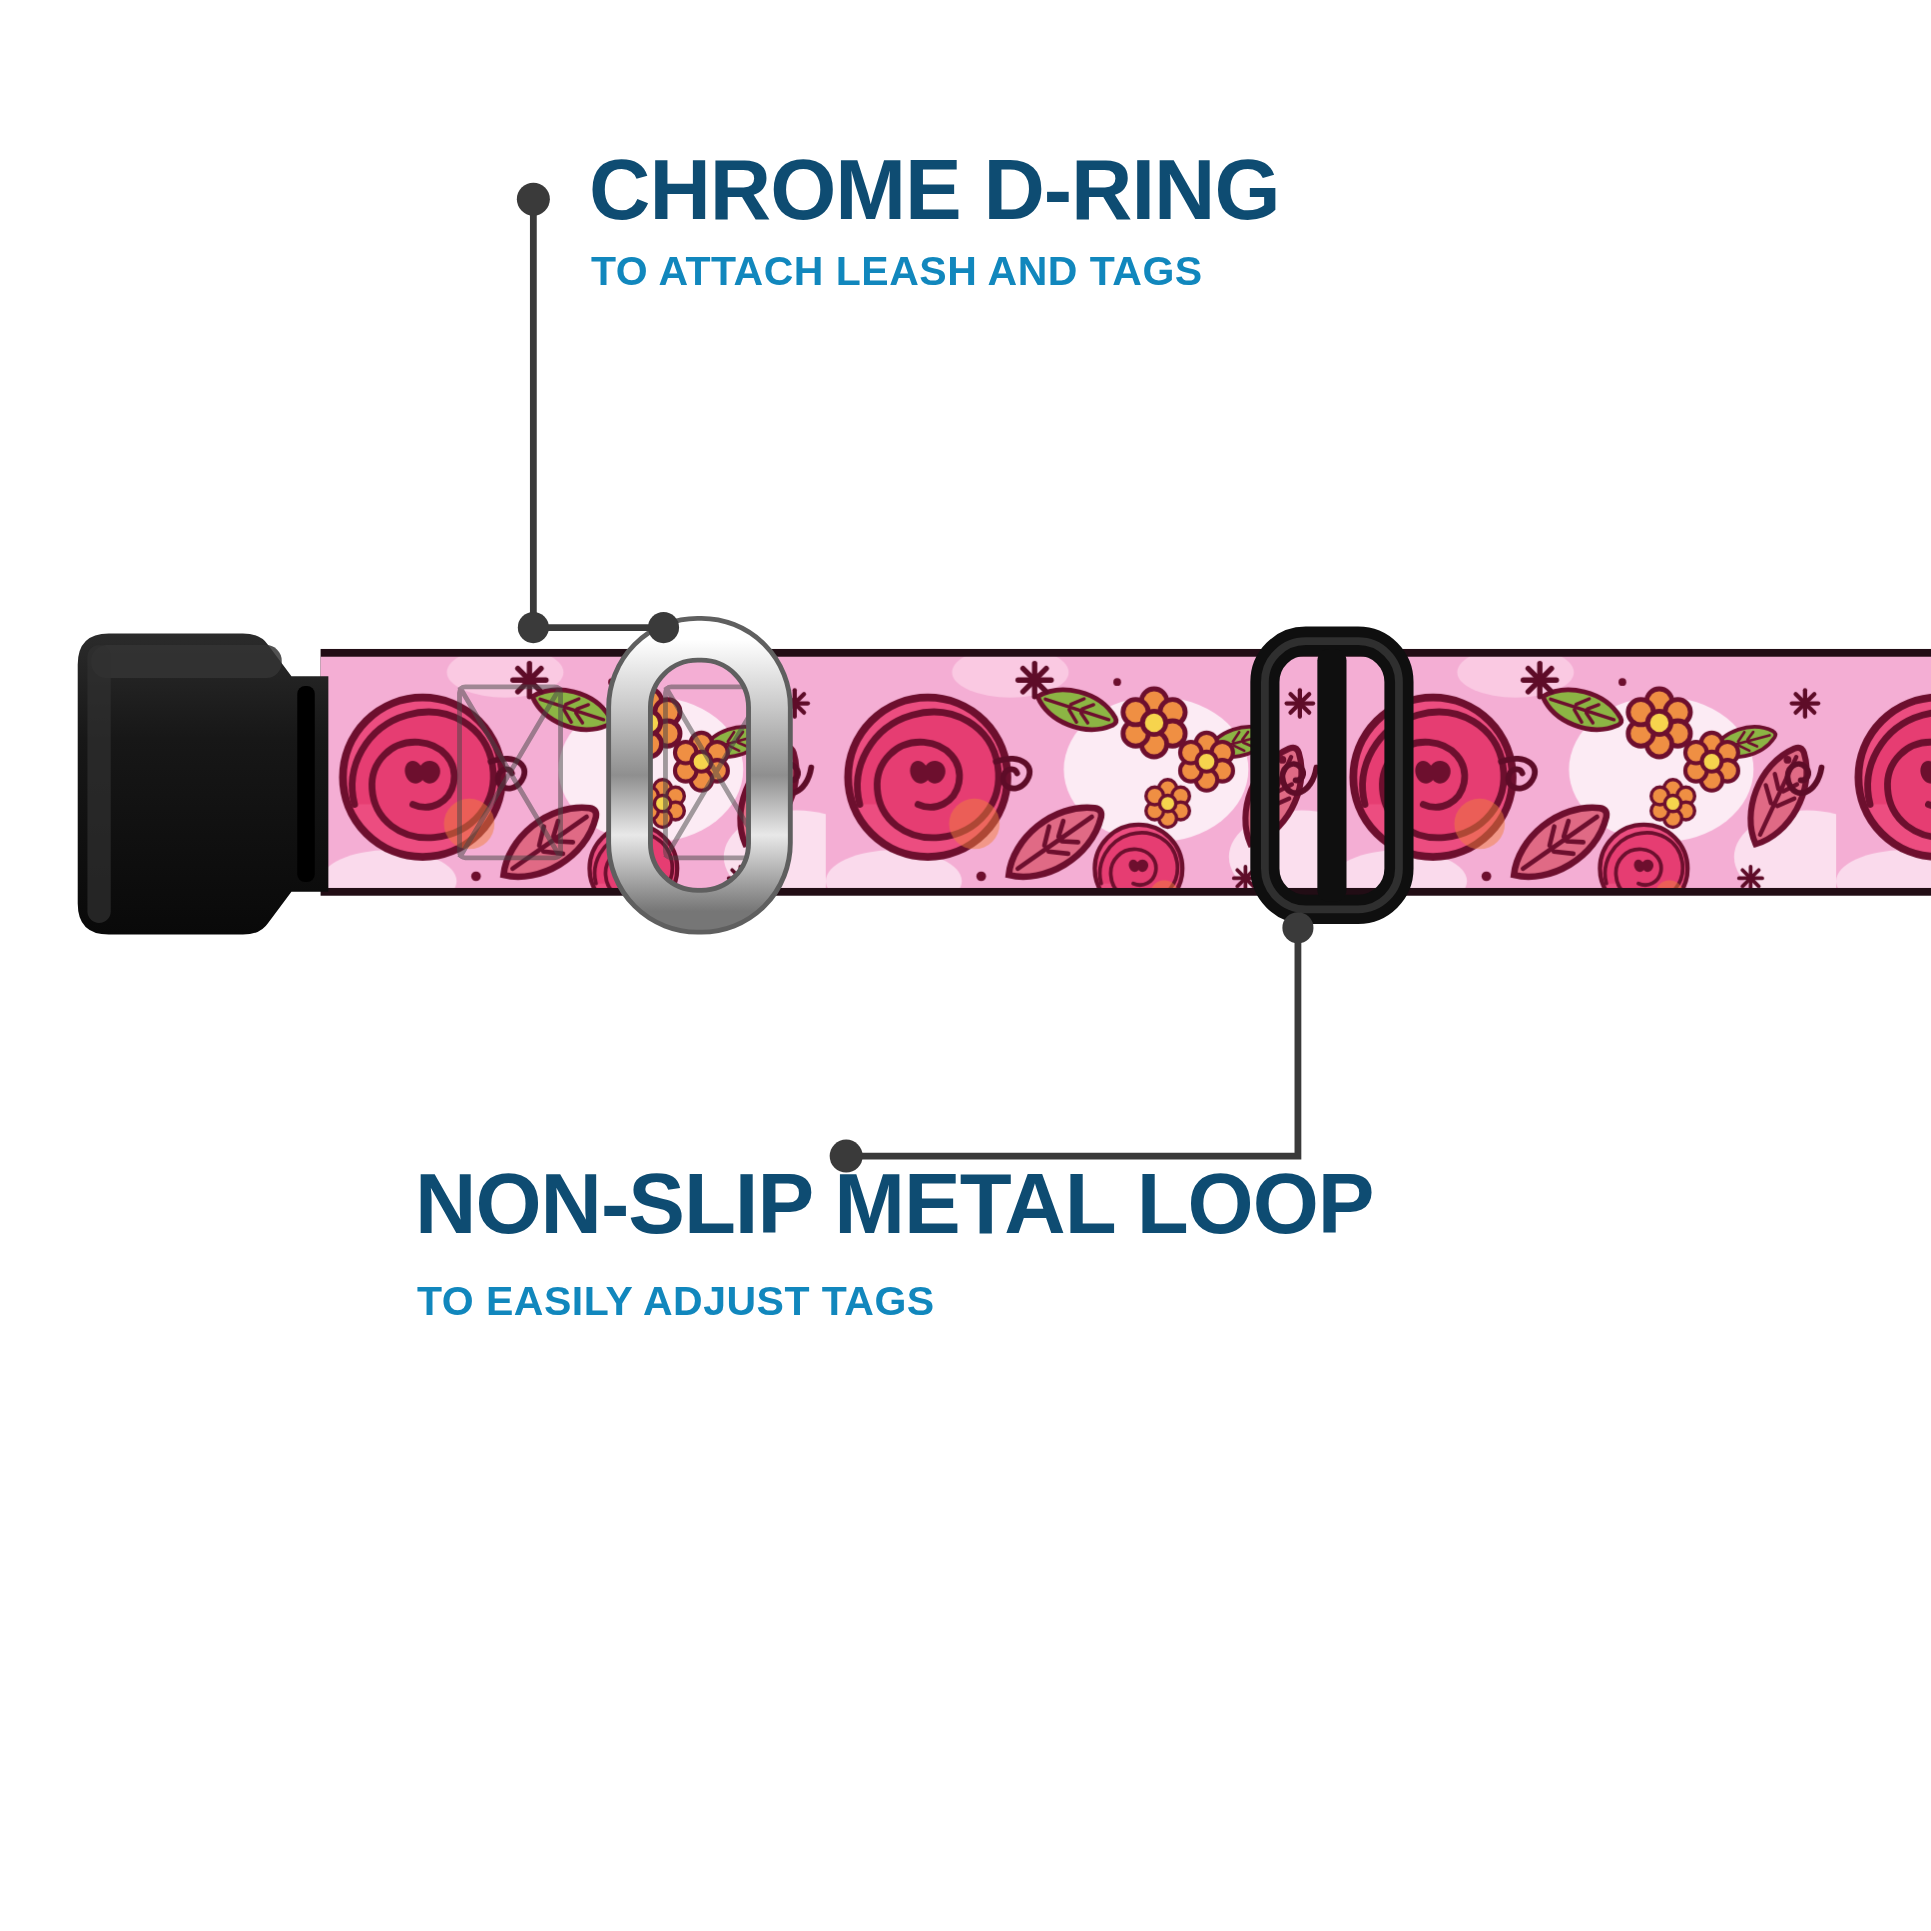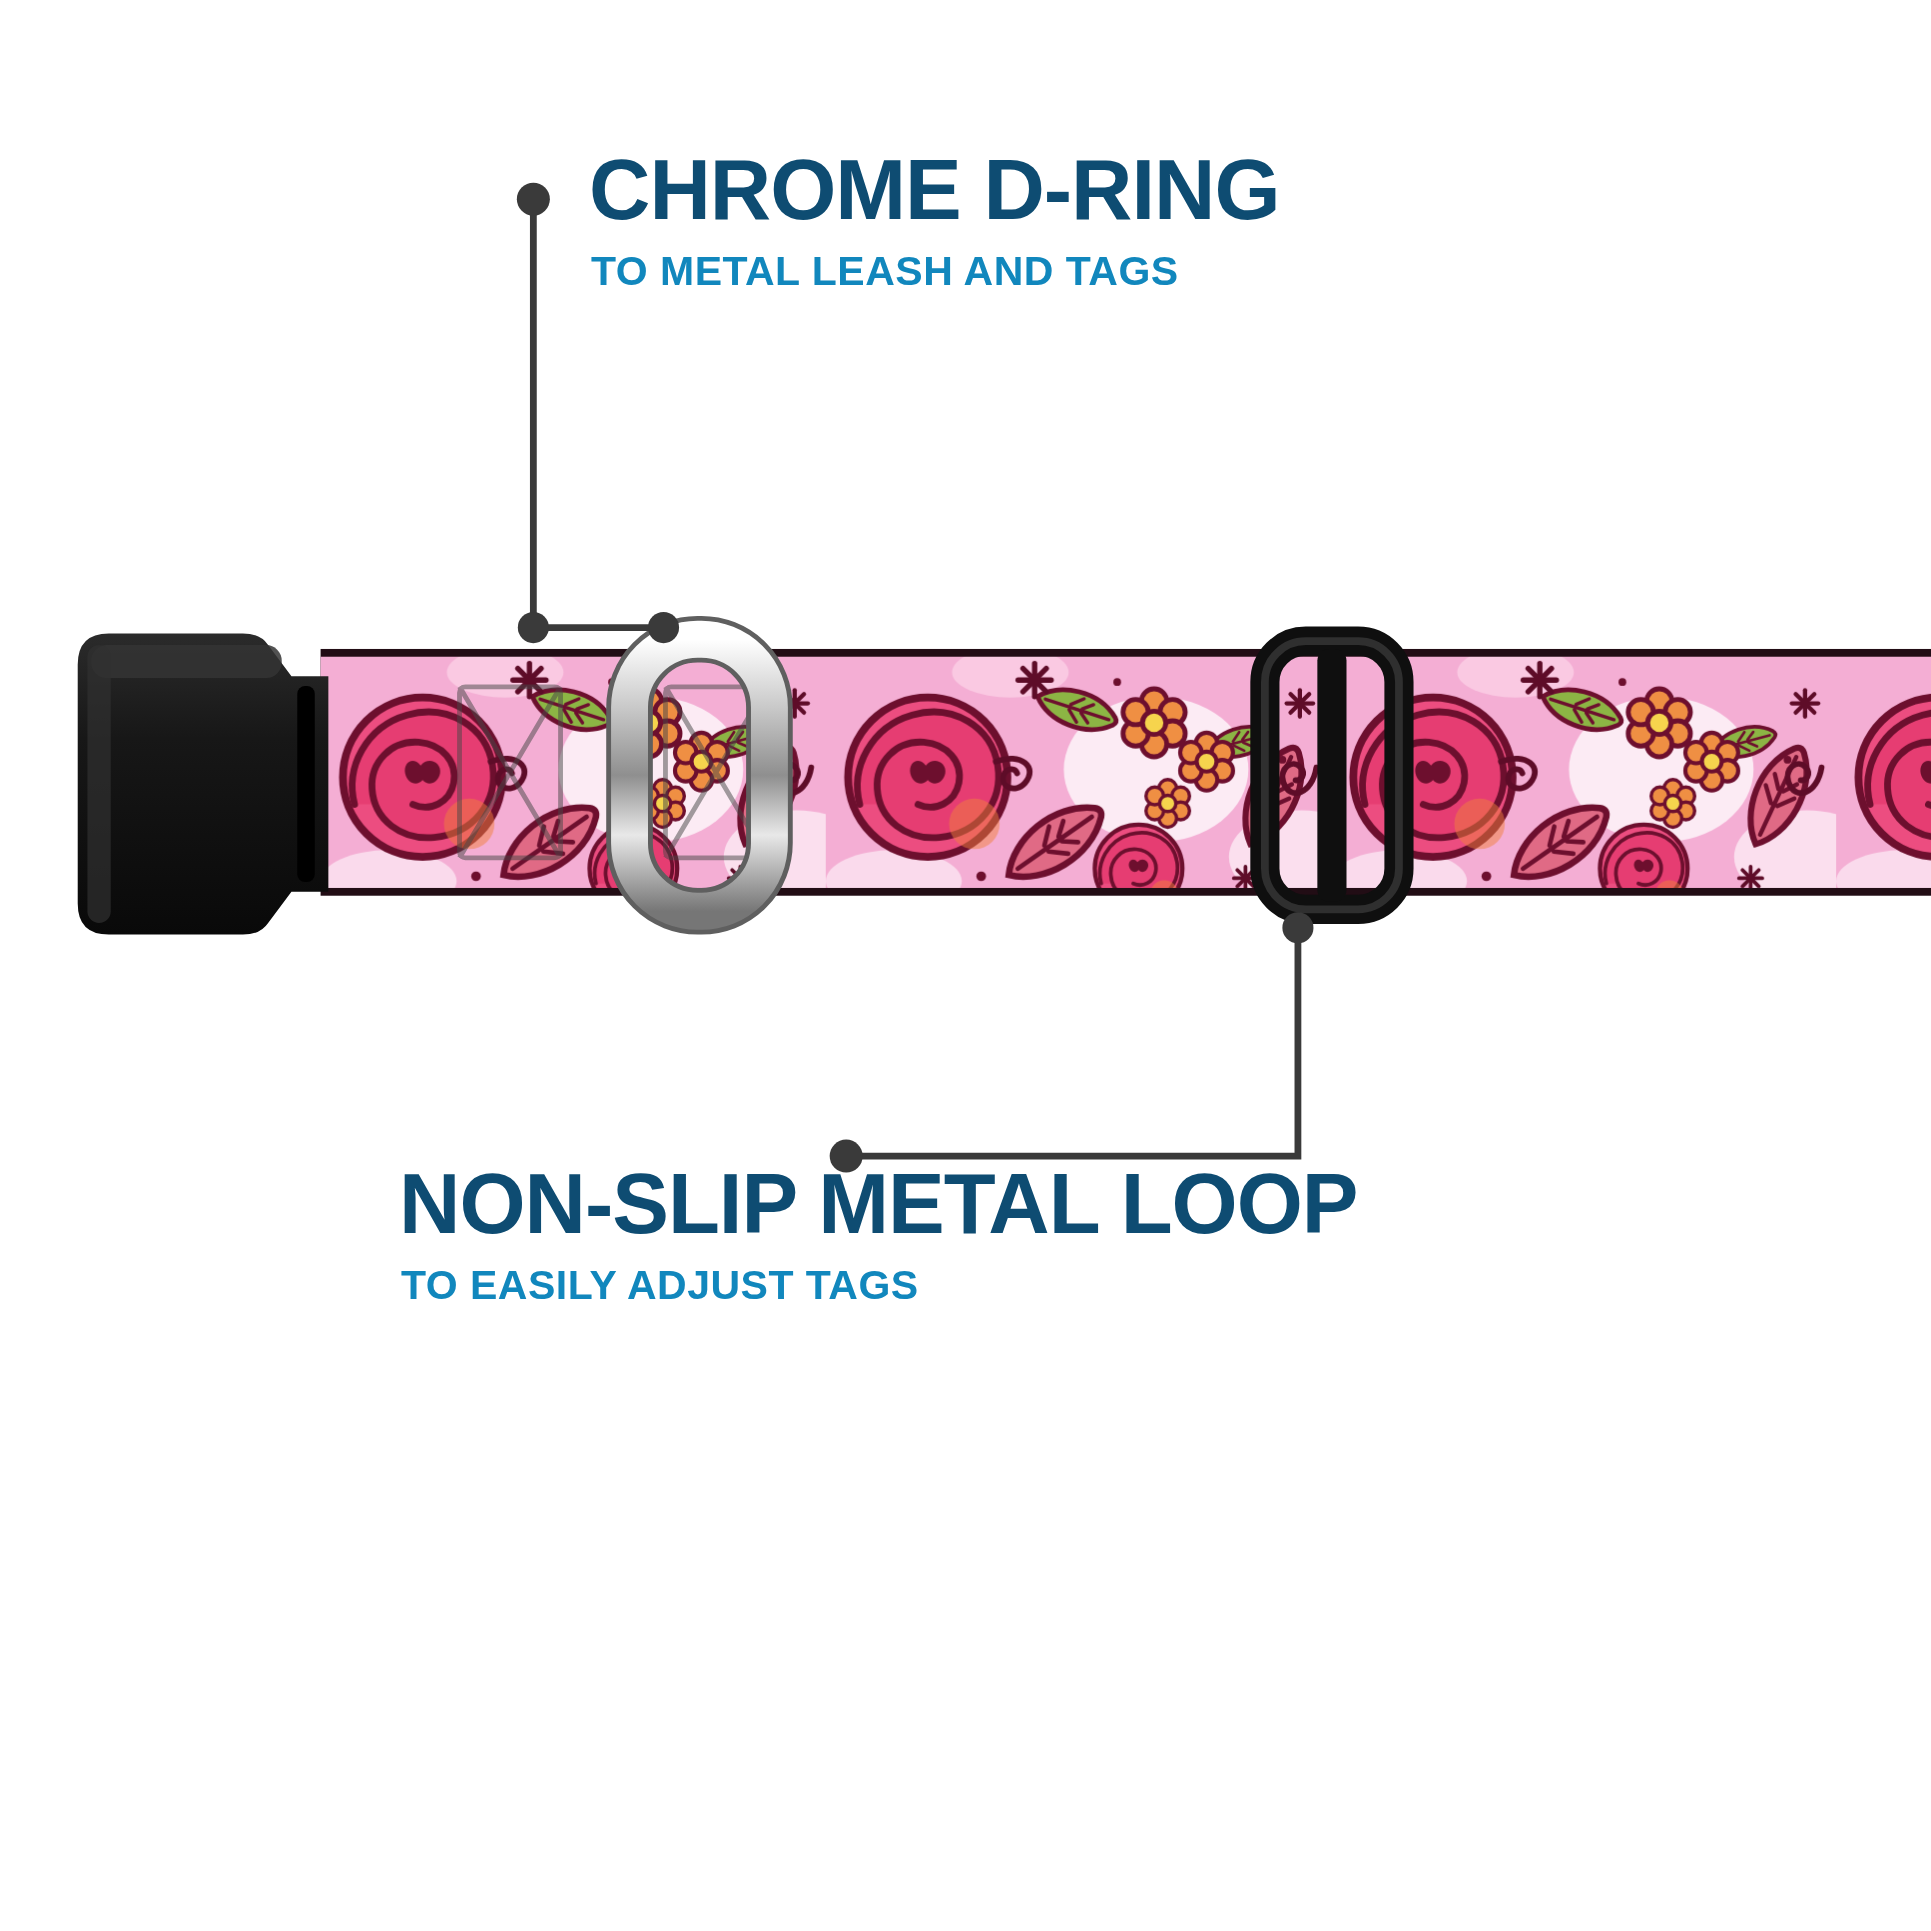--- a/index.html
+++ b/index.html
@@ -33,21 +33,21 @@
   .callout-subtitle {
     margin: 19.3px 0 0 1.9px;
     font-size: 41px;
     line-height: 1.0;
     font-weight: bold;
     letter-spacing: 0.5px;
     color: #1187bd;
     white-space: nowrap;
   }
   .callout-top { left: 589px; top: 147px; }
-  .callout-bottom { left: 399px; top: 1161px; }
+  .callout-bottom { left: 415px; top: 1161px; gap: 16px; }
 </style>
 </head>
 <body>
 
 <div class="canvas">
 
   <svg class="scene" viewBox="0 0 2000 2000" xmlns="http://www.w3.org/2000/svg">
     <defs>
       <linearGradient id="chromeGrad" x1="0" y1="0" x2="0" y2="1">
         <stop offset="0" stop-color="#ffffff"></stop>
@@ -168,21 +168,21 @@
 
     <g stroke="#3a3a3a" stroke-width="7" fill="#3a3a3a">
       <path d="M1336,955 L1336,1190 L871,1190" fill="none"></path>
       <circle cx="1336" cy="955" r="16" stroke="none"></circle>
       <circle cx="871" cy="1190" r="17" stroke="none"></circle>
     </g>
   </svg>
 
   <div class="callout callout-top">
     <h1 class="callout-title">CHROME D-RING</h1>
-    <h2 class="callout-subtitle">TO METAL LEASH AND TAGS</h2>
+    <h2 class="callout-subtitle">TO ATTACH LEASH AND TAGS</h2>
   </div>
 
   <div class="callout callout-bottom">
     <h1 class="callout-title">NON-SLIP METAL LOOP</h1>
     <h2 class="callout-subtitle">TO EASILY ADJUST TAGS</h2>
   </div>
 
 </div>
 
 

